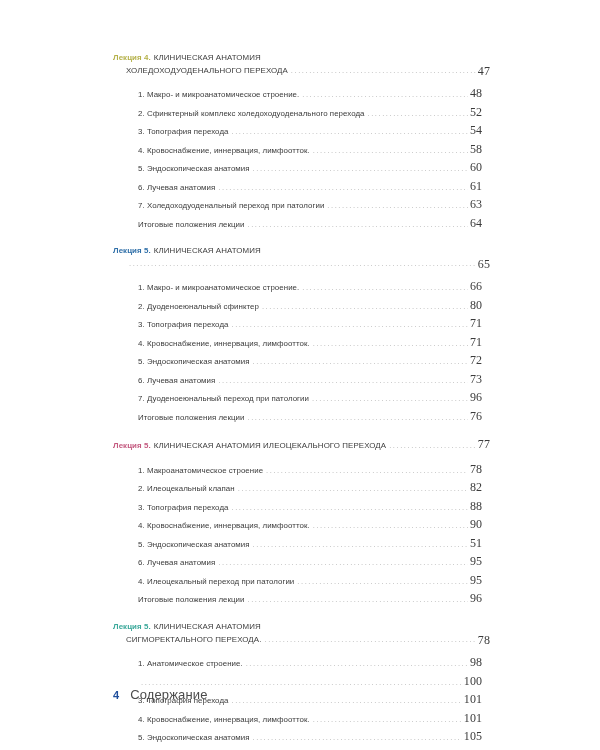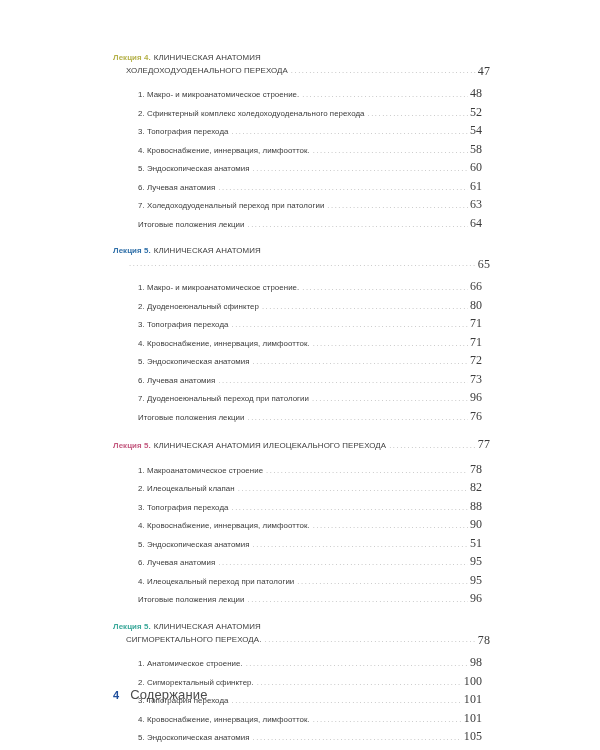--- a/index.html
+++ b/index.html
@@ -291,21 +291,20 @@
             <span class="pagenum">78</span>
           </span>
         </div>
         <ul class="items">
           <li>
             <span class="item-label">1. Анатомическое строение.</span>
             <span class="leader">................................................................................................................................................................</span>
             <span class="pagenum">98</span>
           </li>
           <li>
-            <span class="item-label">2. Сигморектальный сфинктер.</span>
             <span class="leader">................................................................................................................................................................</span>
             <span class="pagenum">100</span>
           </li>
           <li>
             <span class="item-label">3. Топография перехода</span>
             <span class="leader">................................................................................................................................................................</span>
             <span class="pagenum">101</span>
           </li>
           <li>
             <span class="item-label">4. Кровоснабжение, иннервация, лимфоотток.</span>

